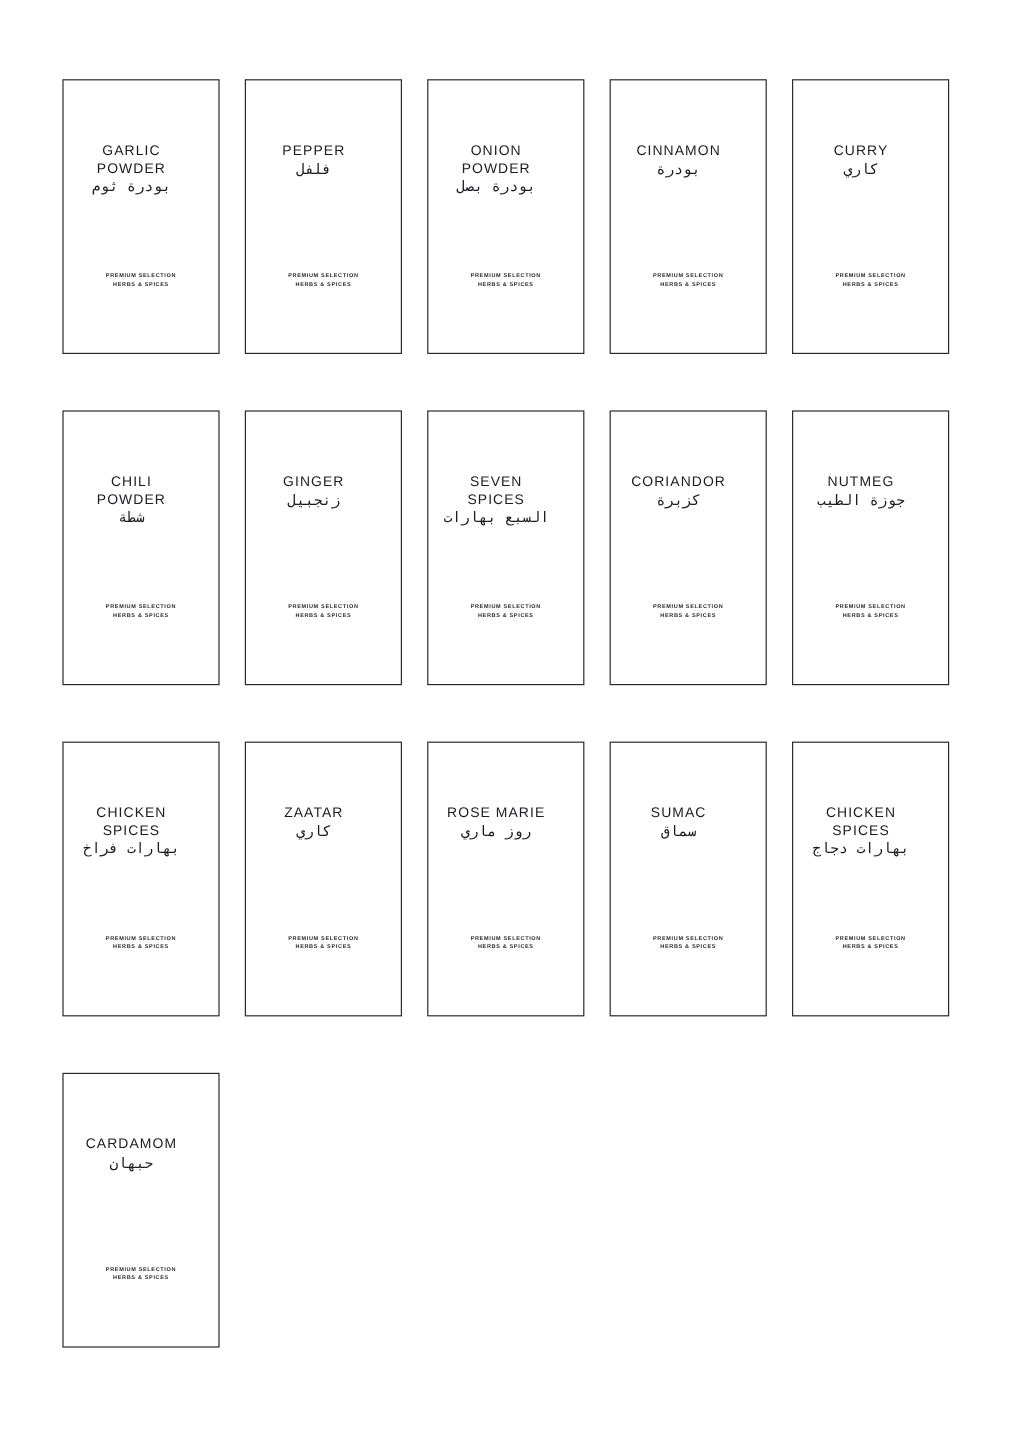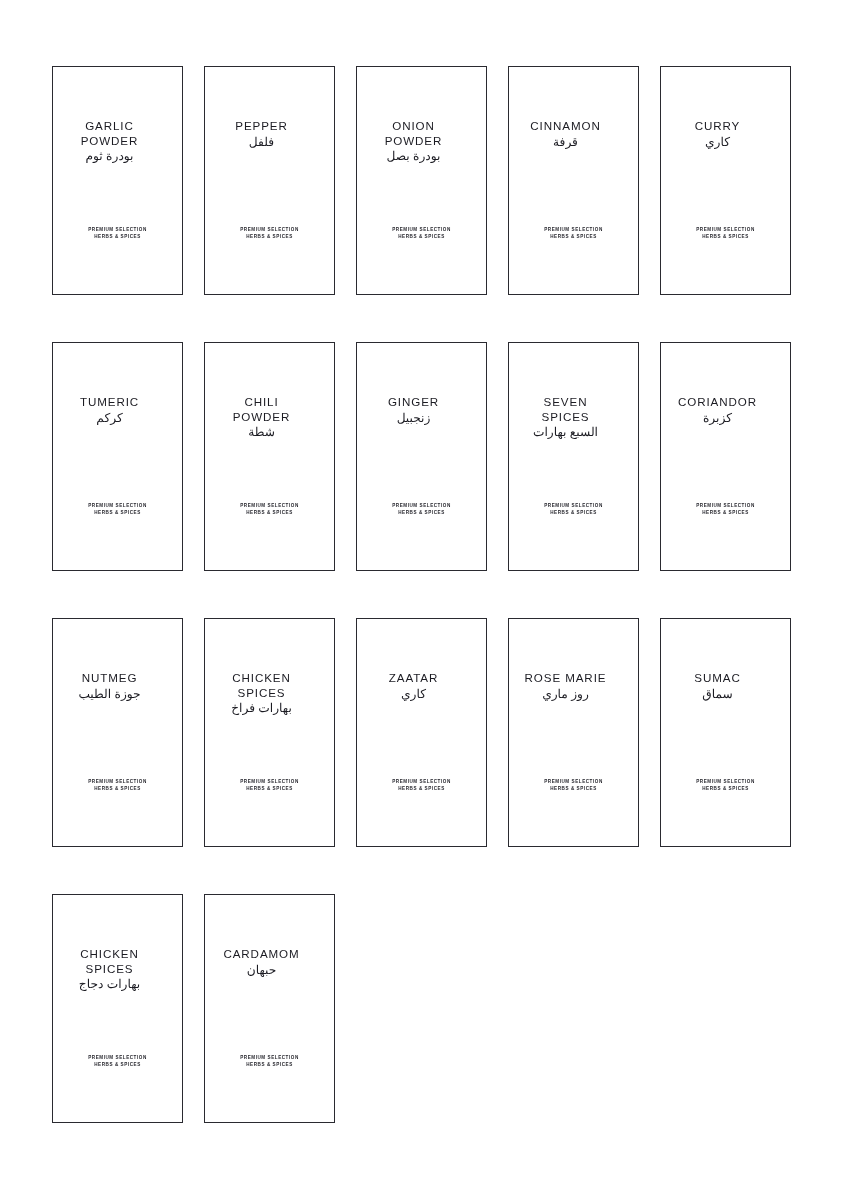--- a/index.html
+++ b/index.html
@@ -63,21 +63,21 @@
     line-height: 14.6px;
     letter-spacing: 0.9px;
     font-weight: 400;
     color: #1b1b22;
     white-space: pre-line;
     text-transform: uppercase;
   }
 
   .label-name-ar {
     display: block;
-    font-family: Liberation Sans, sans-serif;
+    font-family: Liberation Mono, monospace;
     font-size: 12.2px;
     line-height: 15.6px;
     font-weight: 400;
     color: #1b1b22;
     direction: rtl;
     unicode-bidi: isolate;
     margin-top: 1px;
   }
 
   .label-footer {
@@ -132,41 +132,31 @@
           <span class="label-name-ar">بودرة بصل</span>
         </div>
         <div class="label-footer">
           <span class="footer-line">PREMIUM SELECTION</span>
           <span class="footer-line">HERBS &amp; SPICES</span>
         </div>
       </div>
       <div class="label-card">
         <div class="label-title-block">
           <span class="label-name-en">CINNAMON</span>
-          <span class="label-name-ar">قرفة</span>
+          <span class="label-name-ar">بودرة</span>
         </div>
         <div class="label-footer">
           <span class="footer-line">PREMIUM SELECTION</span>
           <span class="footer-line">HERBS &amp; SPICES</span>
         </div>
       </div>
       <div class="label-card">
         <div class="label-title-block">
           <span class="label-name-en">CURRY</span>
           <span class="label-name-ar">كاري</span>
-        </div>
-        <div class="label-footer">
-          <span class="footer-line">PREMIUM SELECTION</span>
-          <span class="footer-line">HERBS &amp; SPICES</span>
-        </div>
-      </div>
-      <div class="label-card">
-        <div class="label-title-block">
-          <span class="label-name-en">TUMERIC</span>
-          <span class="label-name-ar">كركم</span>
         </div>
         <div class="label-footer">
           <span class="footer-line">PREMIUM SELECTION</span>
           <span class="footer-line">HERBS &amp; SPICES</span>
         </div>
       </div>
       <div class="label-card">
         <div class="label-title-block">
           <span class="label-name-en">CHILI
 POWDER</span>

